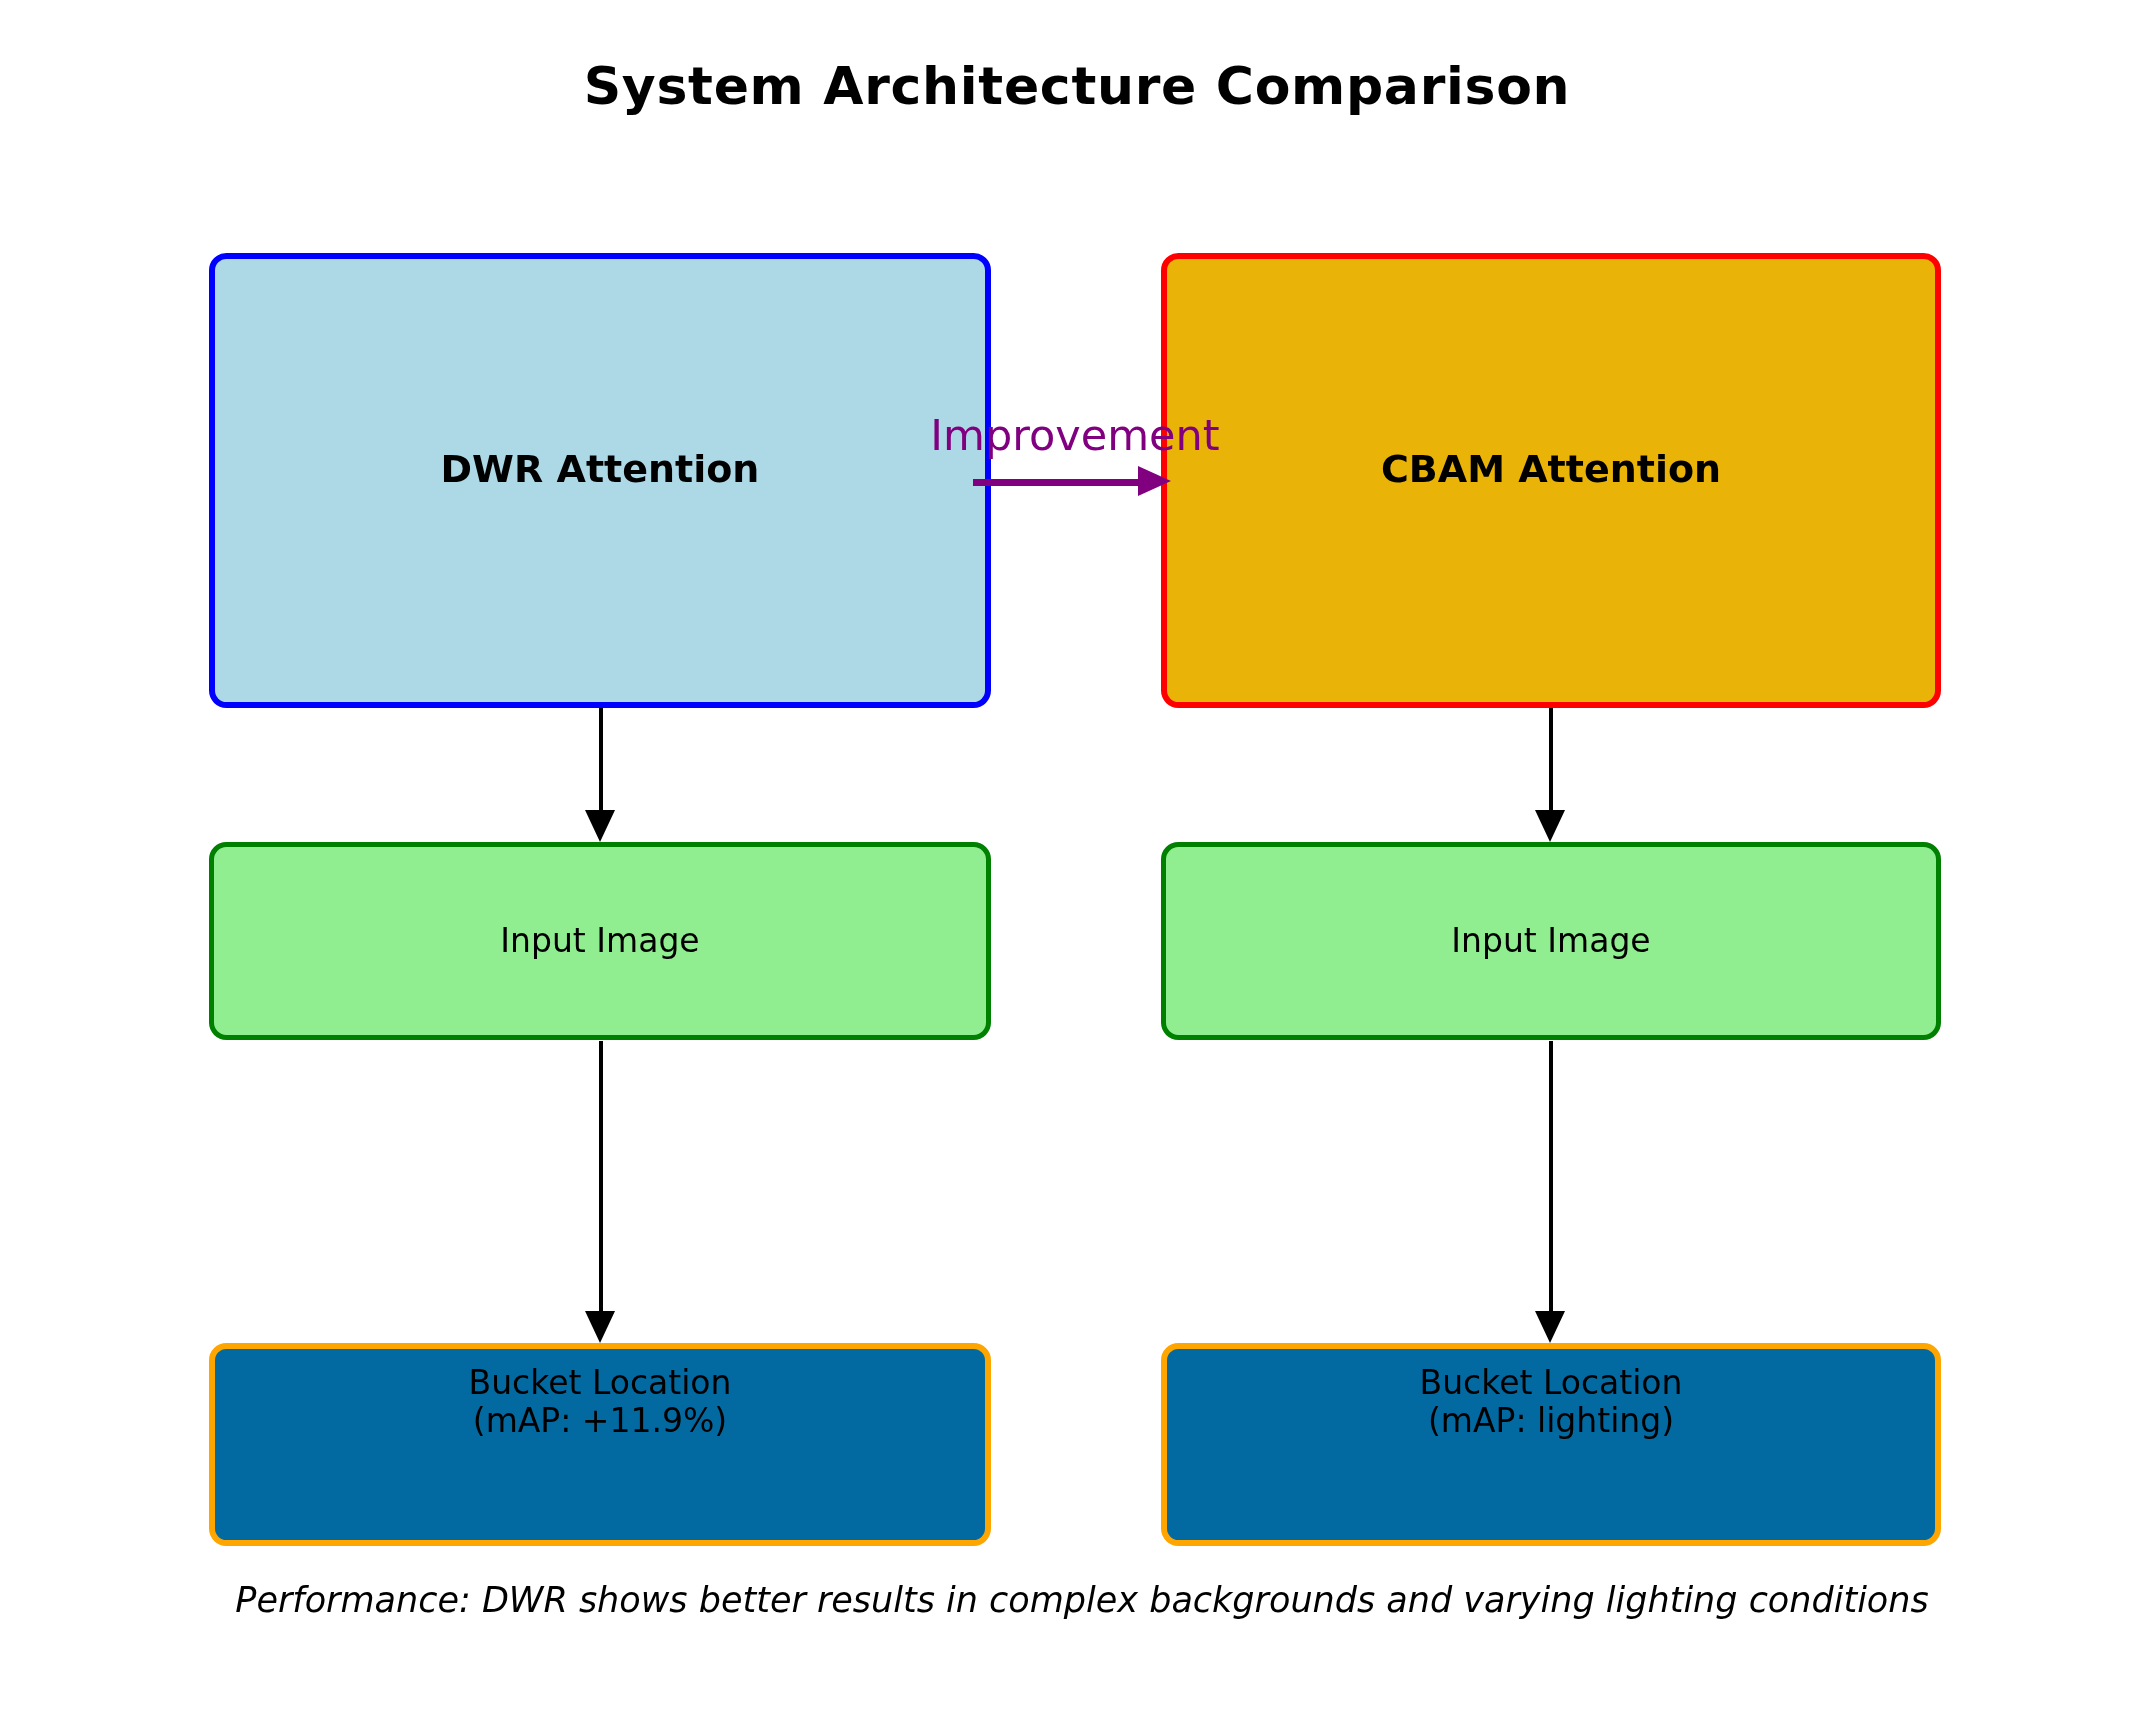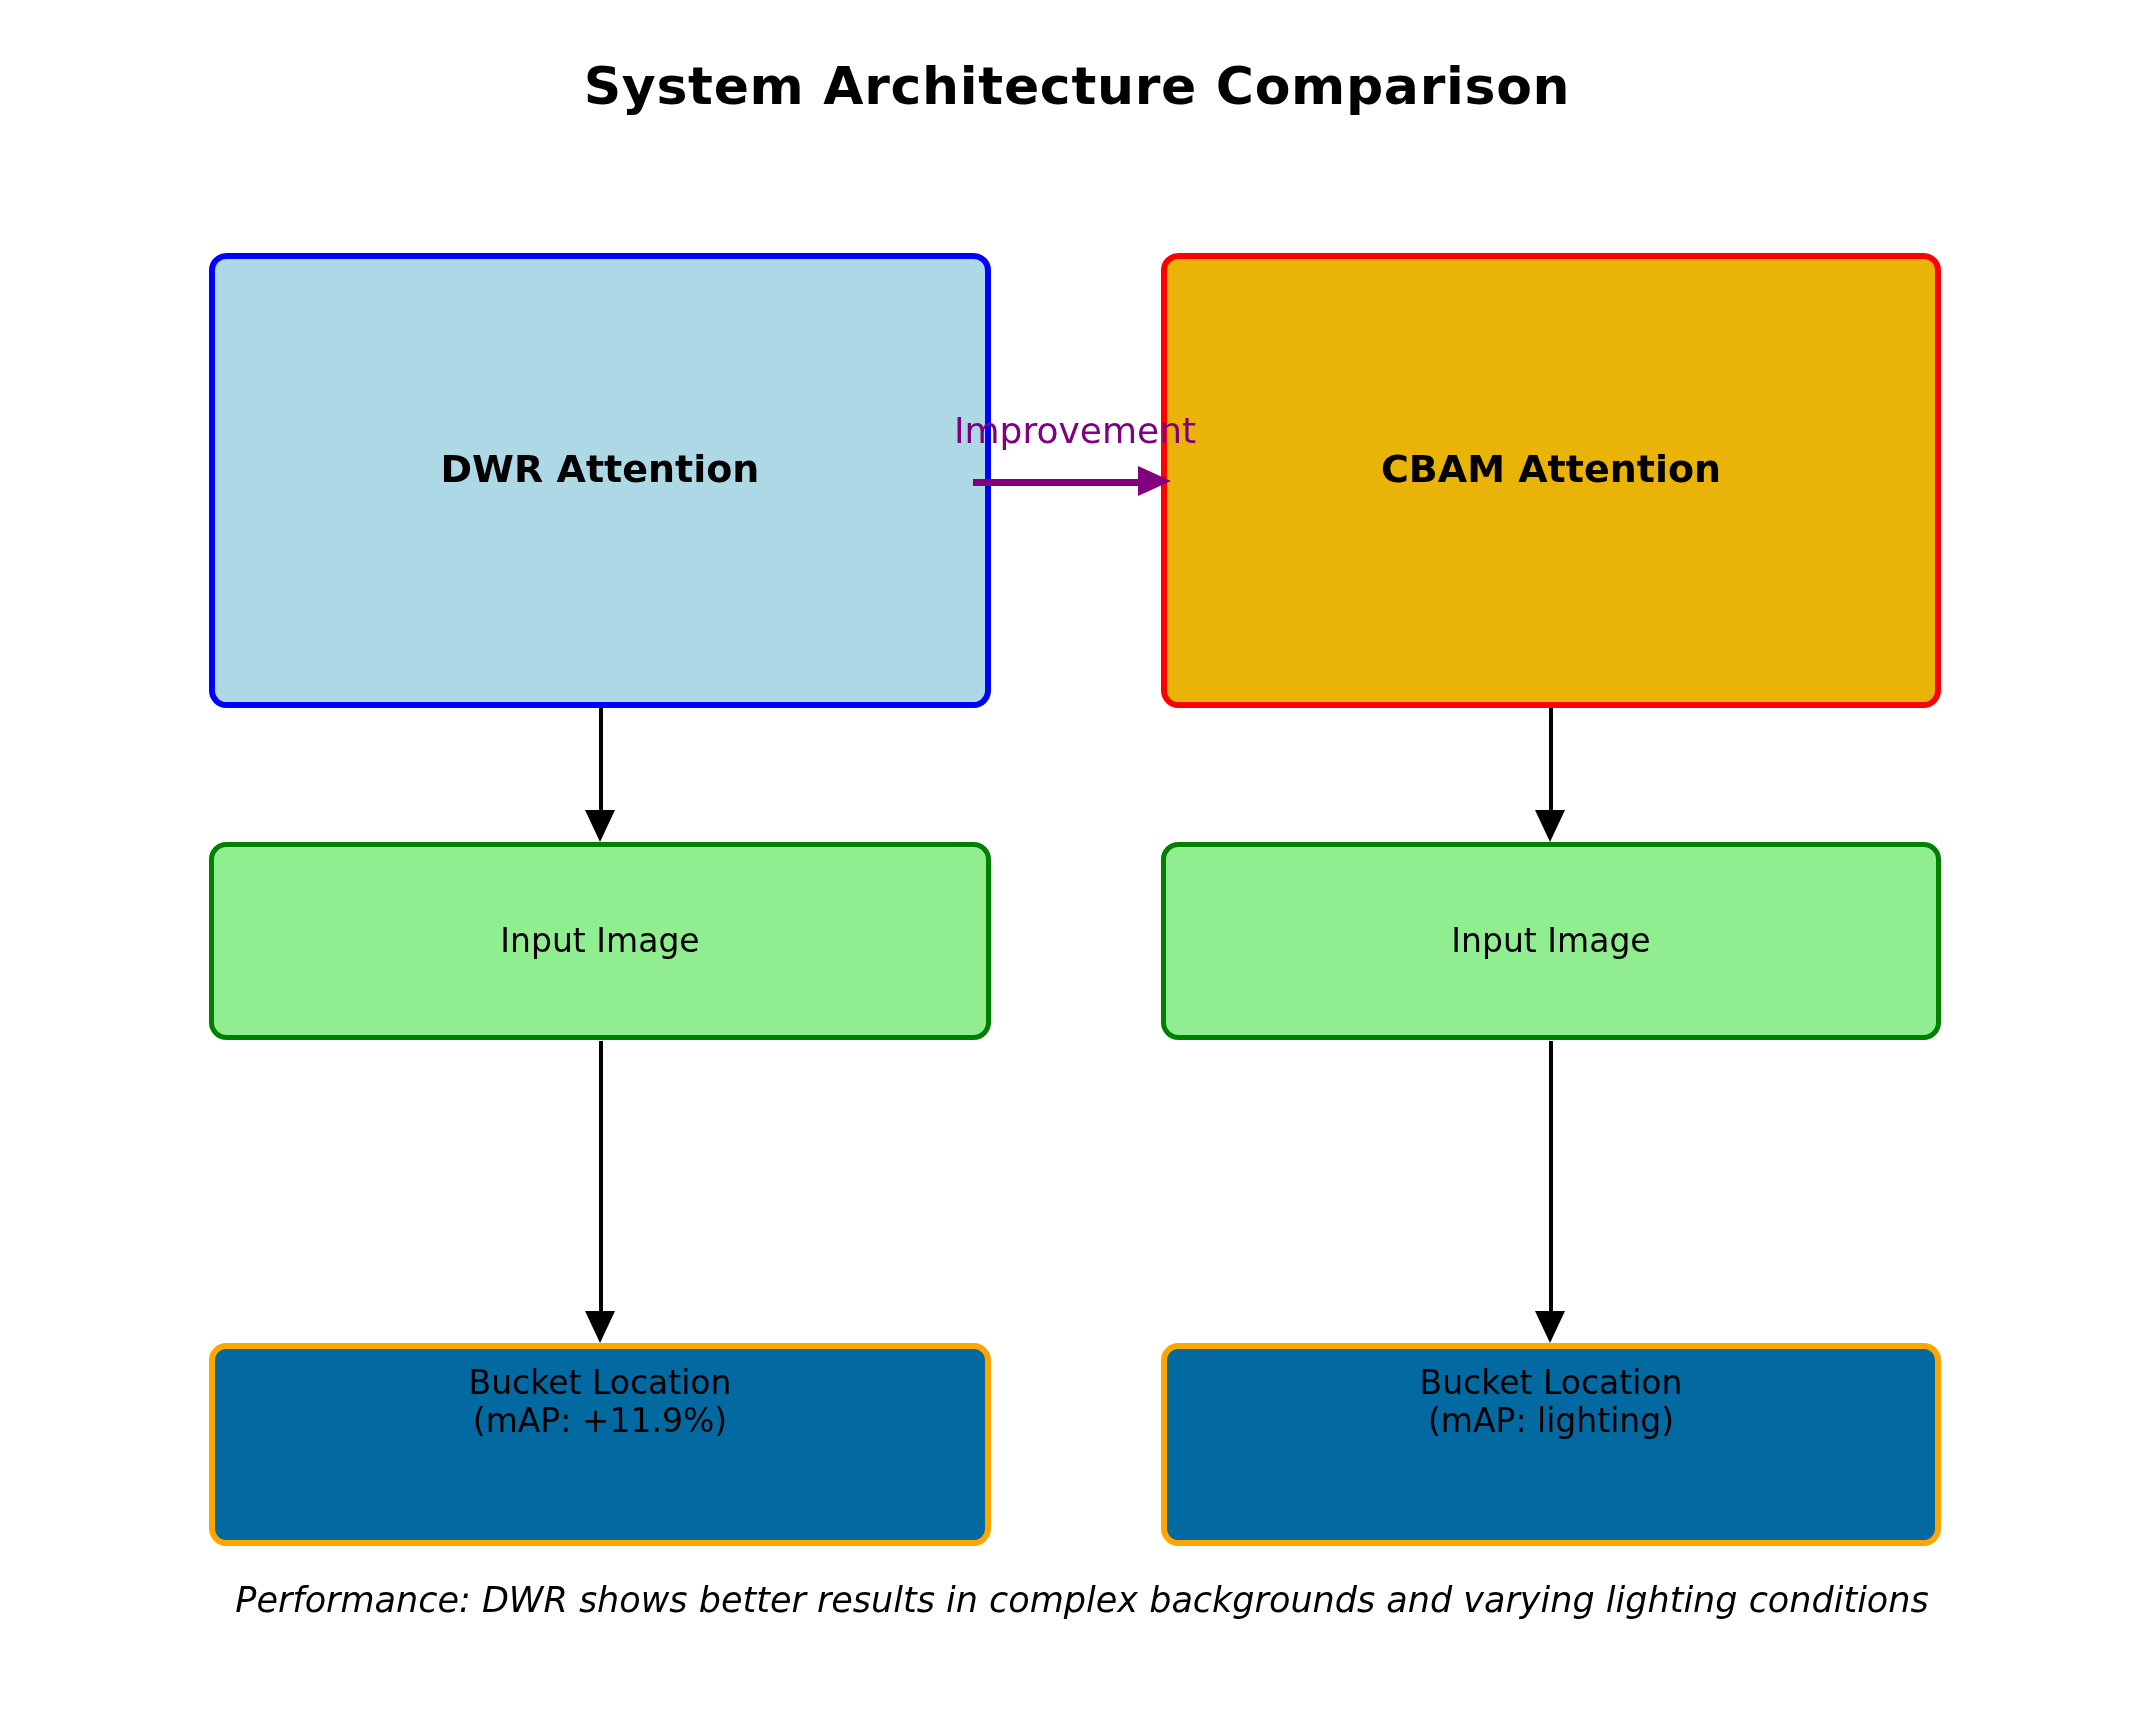--- a/index.html
+++ b/index.html
@@ -107,21 +107,21 @@
     height: 0;
     border-top: 15px solid transparent;
     border-bottom: 15px solid transparent;
     border-left: 33px solid #800080;
   }
   .imp-label {
     position: absolute;
     left: 1075px;
     top: 410px;
     transform: translateX(-50%);
-    font-size: 36px;
+    font-size: 43px;
     color: #800080;
     white-space: nowrap;
   }
 
   .caption {
     position: absolute;
     left: 1082px;
     top: 1580px;
     transform: translateX(-50%);
     font-size: 35px;

